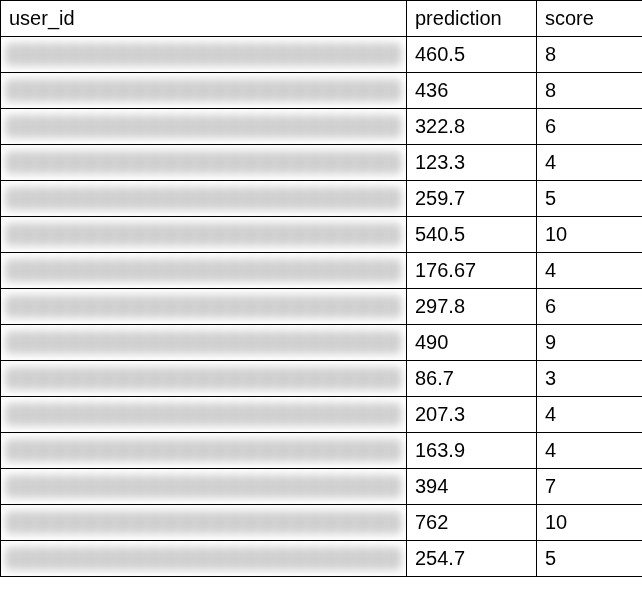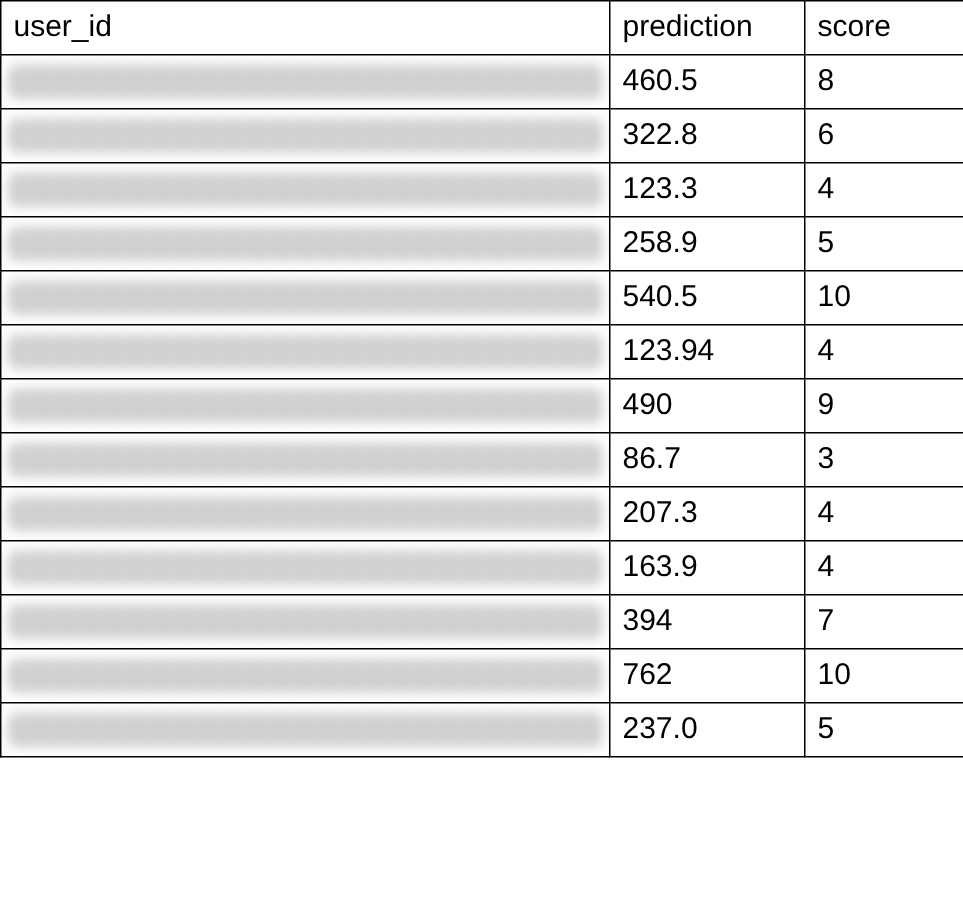--- a/index.html
+++ b/index.html
@@ -86,50 +86,64 @@
           <td class="user">
             <div class="blur-strip"></div>
           </td>
           <td class="num">460.5</td>
           <td class="num">8</td>
         </tr>
         <tr>
           <td class="user">
             <div class="blur-strip"></div>
           </td>
+          <td class="num">436</td>
+          <td class="num">8</td>
+        </tr>
+        <tr>
+          <td class="user">
+            <div class="blur-strip"></div>
+          </td>
           <td class="num">322.8</td>
           <td class="num">6</td>
         </tr>
         <tr>
           <td class="user">
             <div class="blur-strip"></div>
           </td>
           <td class="num">123.3</td>
           <td class="num">4</td>
         </tr>
         <tr>
           <td class="user">
             <div class="blur-strip"></div>
           </td>
-          <td class="num">258.9</td>
+          <td class="num">259.7</td>
           <td class="num">5</td>
         </tr>
         <tr>
           <td class="user">
             <div class="blur-strip"></div>
           </td>
           <td class="num">540.5</td>
           <td class="num">10</td>
         </tr>
         <tr>
           <td class="user">
             <div class="blur-strip"></div>
           </td>
-          <td class="num">123.94</td>
+          <td class="num">176.67</td>
           <td class="num">4</td>
+        </tr>
+        <tr>
+          <td class="user">
+            <div class="blur-strip"></div>
+          </td>
+          <td class="num">297.8</td>
+          <td class="num">6</td>
         </tr>
         <tr>
           <td class="user">
             <div class="blur-strip"></div>
           </td>
           <td class="num">490</td>
           <td class="num">9</td>
         </tr>
         <tr>
           <td class="user">
@@ -163,18 +177,18 @@
           <td class="user">
             <div class="blur-strip"></div>
           </td>
           <td class="num">762</td>
           <td class="num">10</td>
         </tr>
         <tr>
           <td class="user">
             <div class="blur-strip"></div>
           </td>
-          <td class="num">237.0</td>
+          <td class="num">254.7</td>
           <td class="num">5</td>
         </tr>
       </tbody>
   </table>
 </div>
 
 </body></html>

